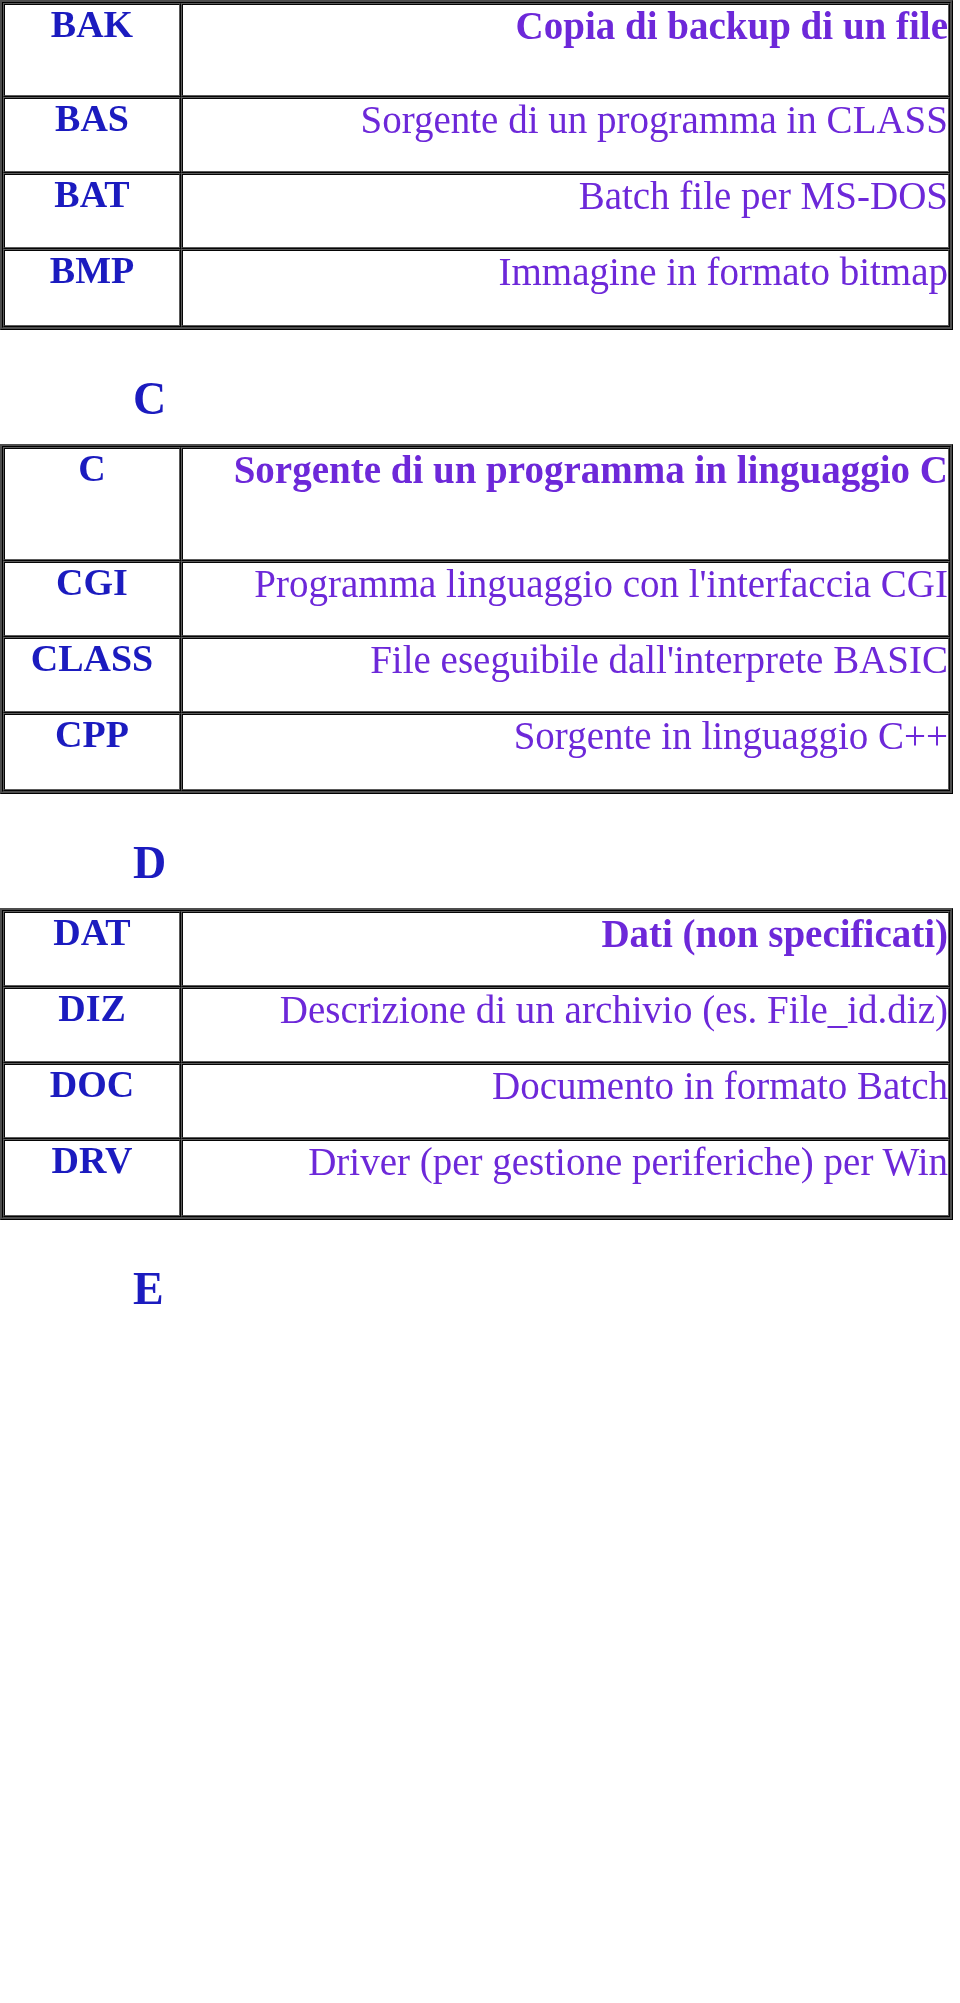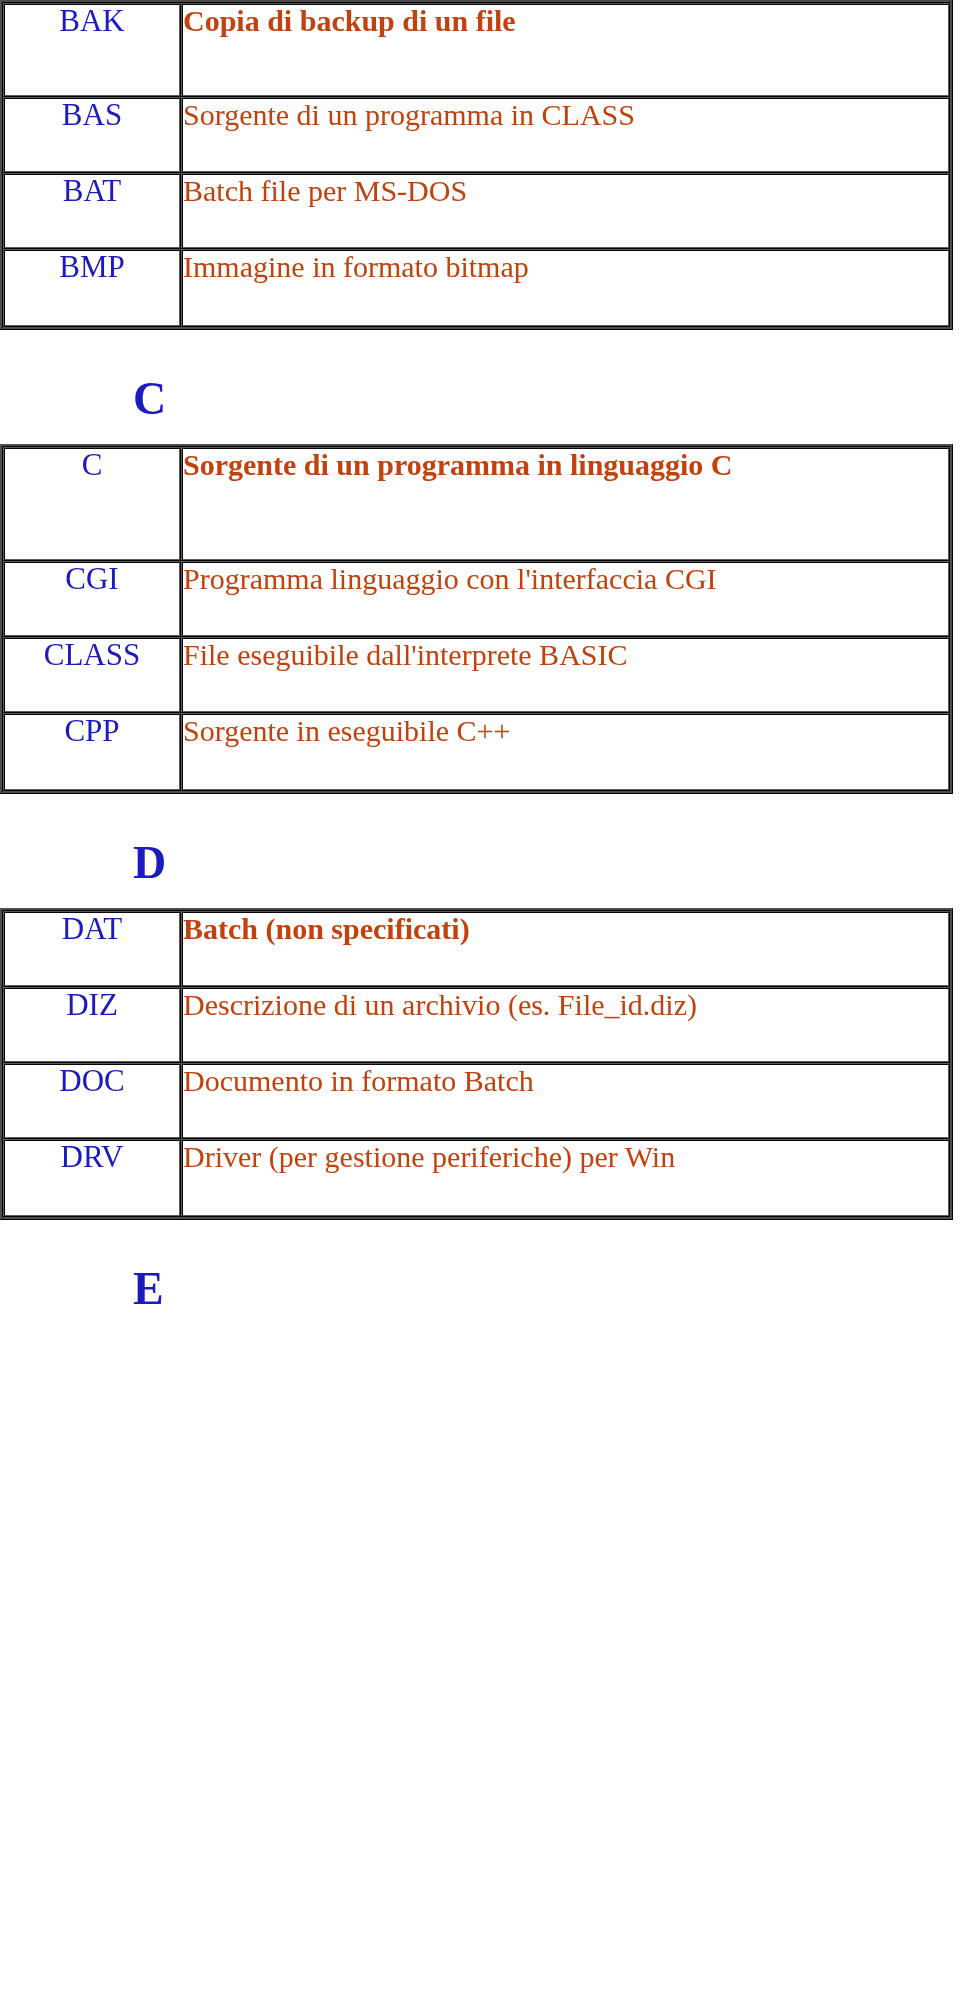--- a/index.html
+++ b/index.html
@@ -32,29 +32,29 @@
   table.ext-table td {
     border: 2px ridge #5a5a5a;
     background: #ffffff;
     vertical-align: top;
     padding: 0;
   }
   td.ext {
     width: 174px;
     text-align: center;
     color: #1b1bbf;
-    font-weight: normal;
-    font-size: 31px;
+    font-weight: bold;
+    font-size: 38px;
     line-height: 1.0;
     padding-top: 6px;
   }
   td.desc {
-    text-align: left;
-    font-size: 30px;
-    color: #c2410c;
+    text-align: right;
+    font-size: 39px;
+    color: #6d28d9;
     line-height: 1.08;
     padding-top: 8px;
     padding-left: 4px;
     padding-right: 4px;
   }
   td.desc.bold { font-weight: bold; }
 
   
   .section-letter {
     color: #1b1bbf;
@@ -105,32 +105,32 @@
           <tr>
             <td class="ext" style="height: 72px;">CGI</td>
             <td class="desc">Programma linguaggio con l'interfaccia CGI</td>
           </tr>
           <tr>
             <td class="ext" style="height: 72px;">CLASS</td>
             <td class="desc">File eseguibile dall'interprete BASIC</td>
           </tr>
           <tr>
             <td class="ext" style="height: 74px;">CPP</td>
-            <td class="desc">Sorgente in eseguibile C++</td>
+            <td class="desc">Sorgente in linguaggio C++</td>
           </tr>
         </tbody>
       </table>
       <div class="spacer-lg"></div>
       <div class="section-letter">D</div>
       <div class="spacer-sm"></div>
       <table class="ext-table">
         <tbody>
           <tr>
             <td class="ext" style="height: 72px;">DAT</td>
-            <td class="desc bold">Batch (non specificati)</td>
+            <td class="desc bold">Dati (non specificati)</td>
           </tr>
           <tr>
             <td class="ext" style="height: 72px;">DIZ</td>
             <td class="desc">Descrizione di un archivio (es. File_id.diz)</td>
           </tr>
           <tr>
             <td class="ext" style="height: 72px;">DOC</td>
             <td class="desc">Documento in formato Batch</td>
           </tr>
           <tr>

